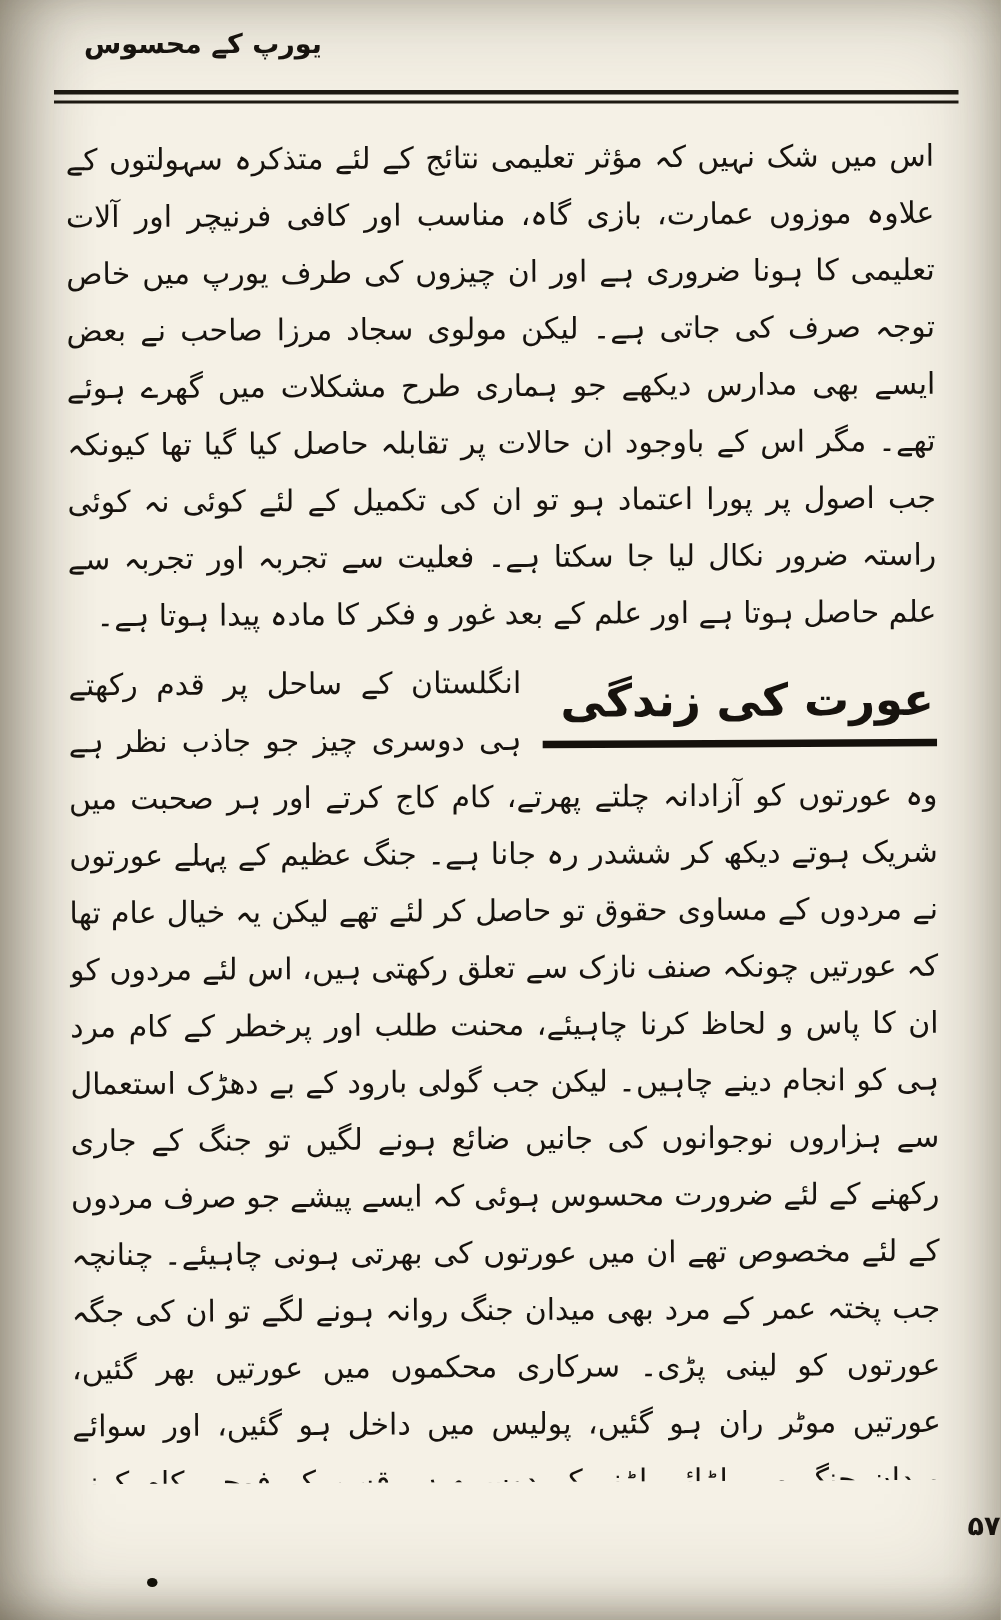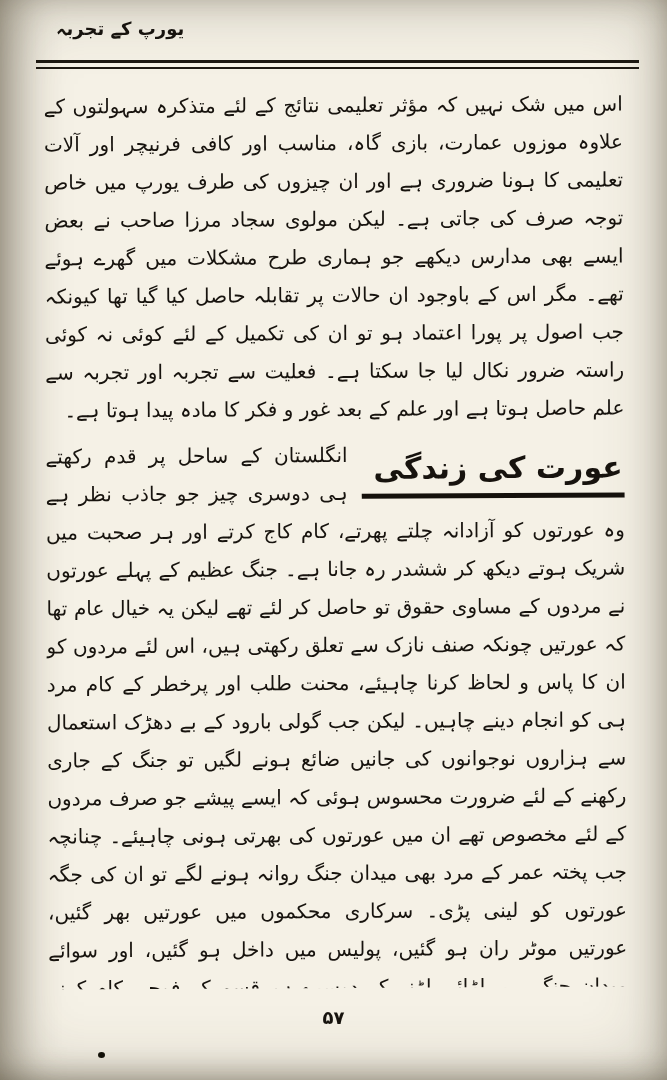--- a/index.html
+++ b/index.html
@@ -74,21 +74,21 @@
     line-height: 42px;
     padding: 10px 2px 4px 12px;
     margin: 2px 0 6px 14px;
     border-bottom: 5px solid #15110c;
   }
   .footer {
     position: absolute;
     left: 0;
     right: 0;
     bottom: 52px;
-    text-align: center;
+    text-align: right;
   }
   .page-number {
     display: inline-block;
     font-size: 18px;
     font-weight: bold;
     direction: rtl;
   }
   .ink-dot {
     position: absolute;
     left: 98px;
@@ -98,21 +98,21 @@
     border-radius: 50%;
     background: #121008;
   }
 </style>
 </head>
 <body>
 
 <div class="scan">
 
   <div class="header-row">
-    <span class="header-title">یورپ کے تجربہ</span>
+    <span class="header-title">یورپ کے محسوس</span>
   </div>
 
   <div class="rule-double"></div>
 
   <div class="body-text">
     <p>
       <span>اس میں شک نہیں کہ مؤثر تعلیمی نتائج کے لئے متذکرہ سہولتوں کے علاوہ موزوں عمارت، بازی گاہ، مناسب اور کافی فرنیچر اور آلات تعلیمی کا ہونا ضروری ہے اور ان چیزوں کی طرف یورپ میں خاص توجہ صرف کی جاتی ہے۔ لیکن مولوی سجاد مرزا صاحب نے بعض ایسے بھی مدارس دیکھے جو ہماری طرح مشکلات میں گھرے ہوئے تھے۔ مگر اس کے باوجود ان حالات پر تقابلہ حاصل کیا گیا تھا کیونکہ جب اصول پر پورا اعتماد ہو تو ان کی تکمیل کے لئے کوئی نہ کوئی راستہ ضرور نکال لیا جا سکتا ہے۔ فعلیت سے تجربہ اور تجربہ سے علم حاصل ہوتا ہے اور علم کے بعد غور و فکر کا مادہ پیدا ہوتا ہے۔</span>
     </p>
     <p>
       <span class="section-heading">عورت کی زندگی</span>

